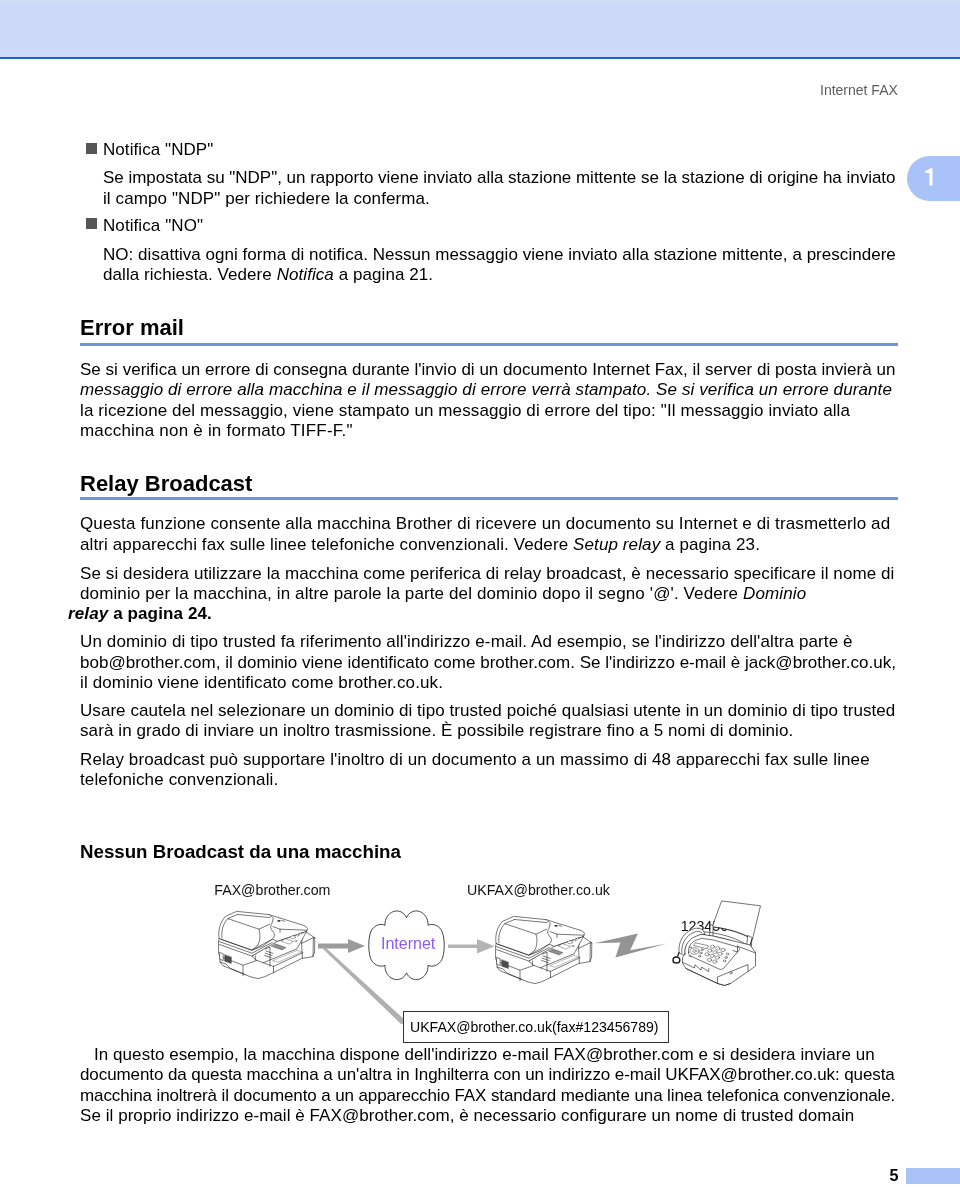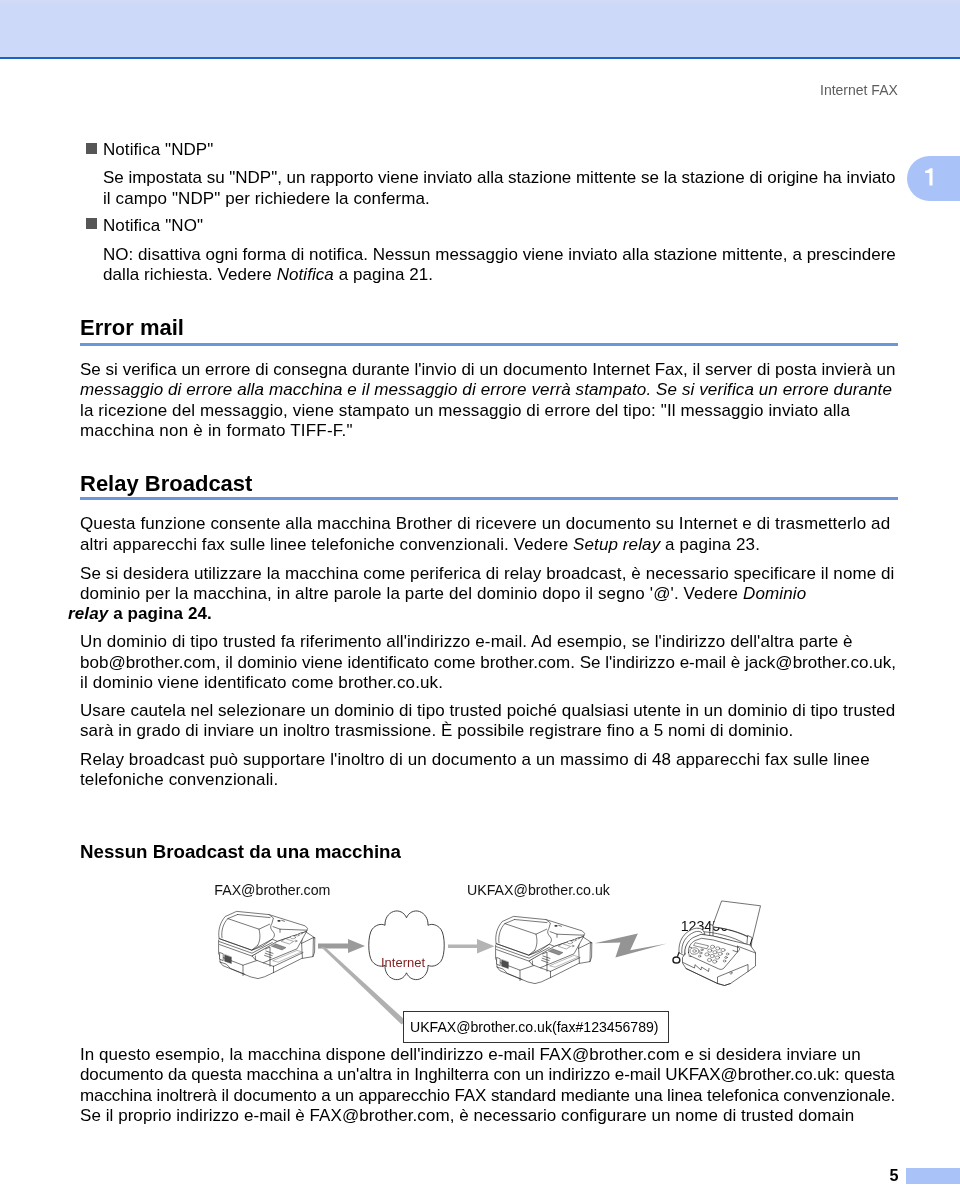--- a/index.html
+++ b/index.html
@@ -25,21 +25,21 @@
   .h1{position:absolute;white-space:pre;font-size:22px;font-weight:bold;line-height:1;}
   .h2{position:absolute;white-space:pre;font-size:18.7px;font-weight:bold;line-height:1;}
   .rule{position:absolute;left:80px;width:818px;height:3px;background:#6a96de;}
   .bullet{position:absolute;width:11px;height:11px;background:#565656;}
   em{font-style:italic;}
 
   
   .figwrap{position:absolute;left:0;top:0;width:960px;height:1187px;}
   .figsvg{position:absolute;display:block;overflow:visible;}
   .figlbl{position:absolute;font-size:14.2px;line-height:1;white-space:pre;color:#111;}
-  .cloudtxt{position:absolute;left:381px;top:935.5px;font-size:13px;line-height:1;color:#7f1d1d;margin-top:20px;}
+  .cloudtxt{position:absolute;left:381px;top:935.5px;font-size:16px;line-height:1;color:#8b5cf6;}
   .labelbox{position:absolute;border:1.2px solid #333;background:#fff;
             font-size:14.1px;line-height:1;color:#000;white-space:pre;
             display:flex;align-items:center;padding-left:6px;box-sizing:border-box;}
 </style>
 </head>
 <body>
 
 <div class="page">
 
   <div class="topband"></div>
@@ -290,20 +290,20 @@
  <path d="M67.5 48.5 L84.5 55.0"></path>
  <path d="M62.0 52.5 L66.5 54.0 L66.5 48.0"></path>
 </g>
     </svg>
 
     <div class="labelbox" style="left:403px;top:1011px;width:266px;height:32px;">
       <span>UKFAX@brother.co.uk(fax#123456789)</span>
     </div>
   </div>
 
-  <div class="t" style="left:80px;top:1046.0px;letter-spacing:0.061px;">In questo esempio, la macchina dispone dell'indirizzo e-mail FAX@brother.com e si desidera inviare un</div>
+  <div class="t" style="left:94px;top:1046.0px;letter-spacing:0.061px;">In questo esempio, la macchina dispone dell'indirizzo e-mail FAX@brother.com e si desidera inviare un</div>
   <div class="t" style="left:80px;top:1066.4px;letter-spacing:-0.0848px;">documento da questa macchina a un'altra in Inghilterra con un indirizzo e-mail UKFAX@brother.co.uk: questa</div>
   <div class="t" style="left:80px;top:1086.8px;letter-spacing:-0.1103px;">macchina inoltrerà il documento a un apparecchio FAX standard mediante una linea telefonica convenzionale.</div>
   <div class="t" style="left:80px;top:1107.2px;letter-spacing:0.0582px;">Se il proprio indirizzo e-mail è FAX@brother.com, è necessario configurare un nome di trusted domain</div>
 
   <div class="botbar"></div>
   <div class="pagenum">5</div>
 </div>
 
 </body></html>

